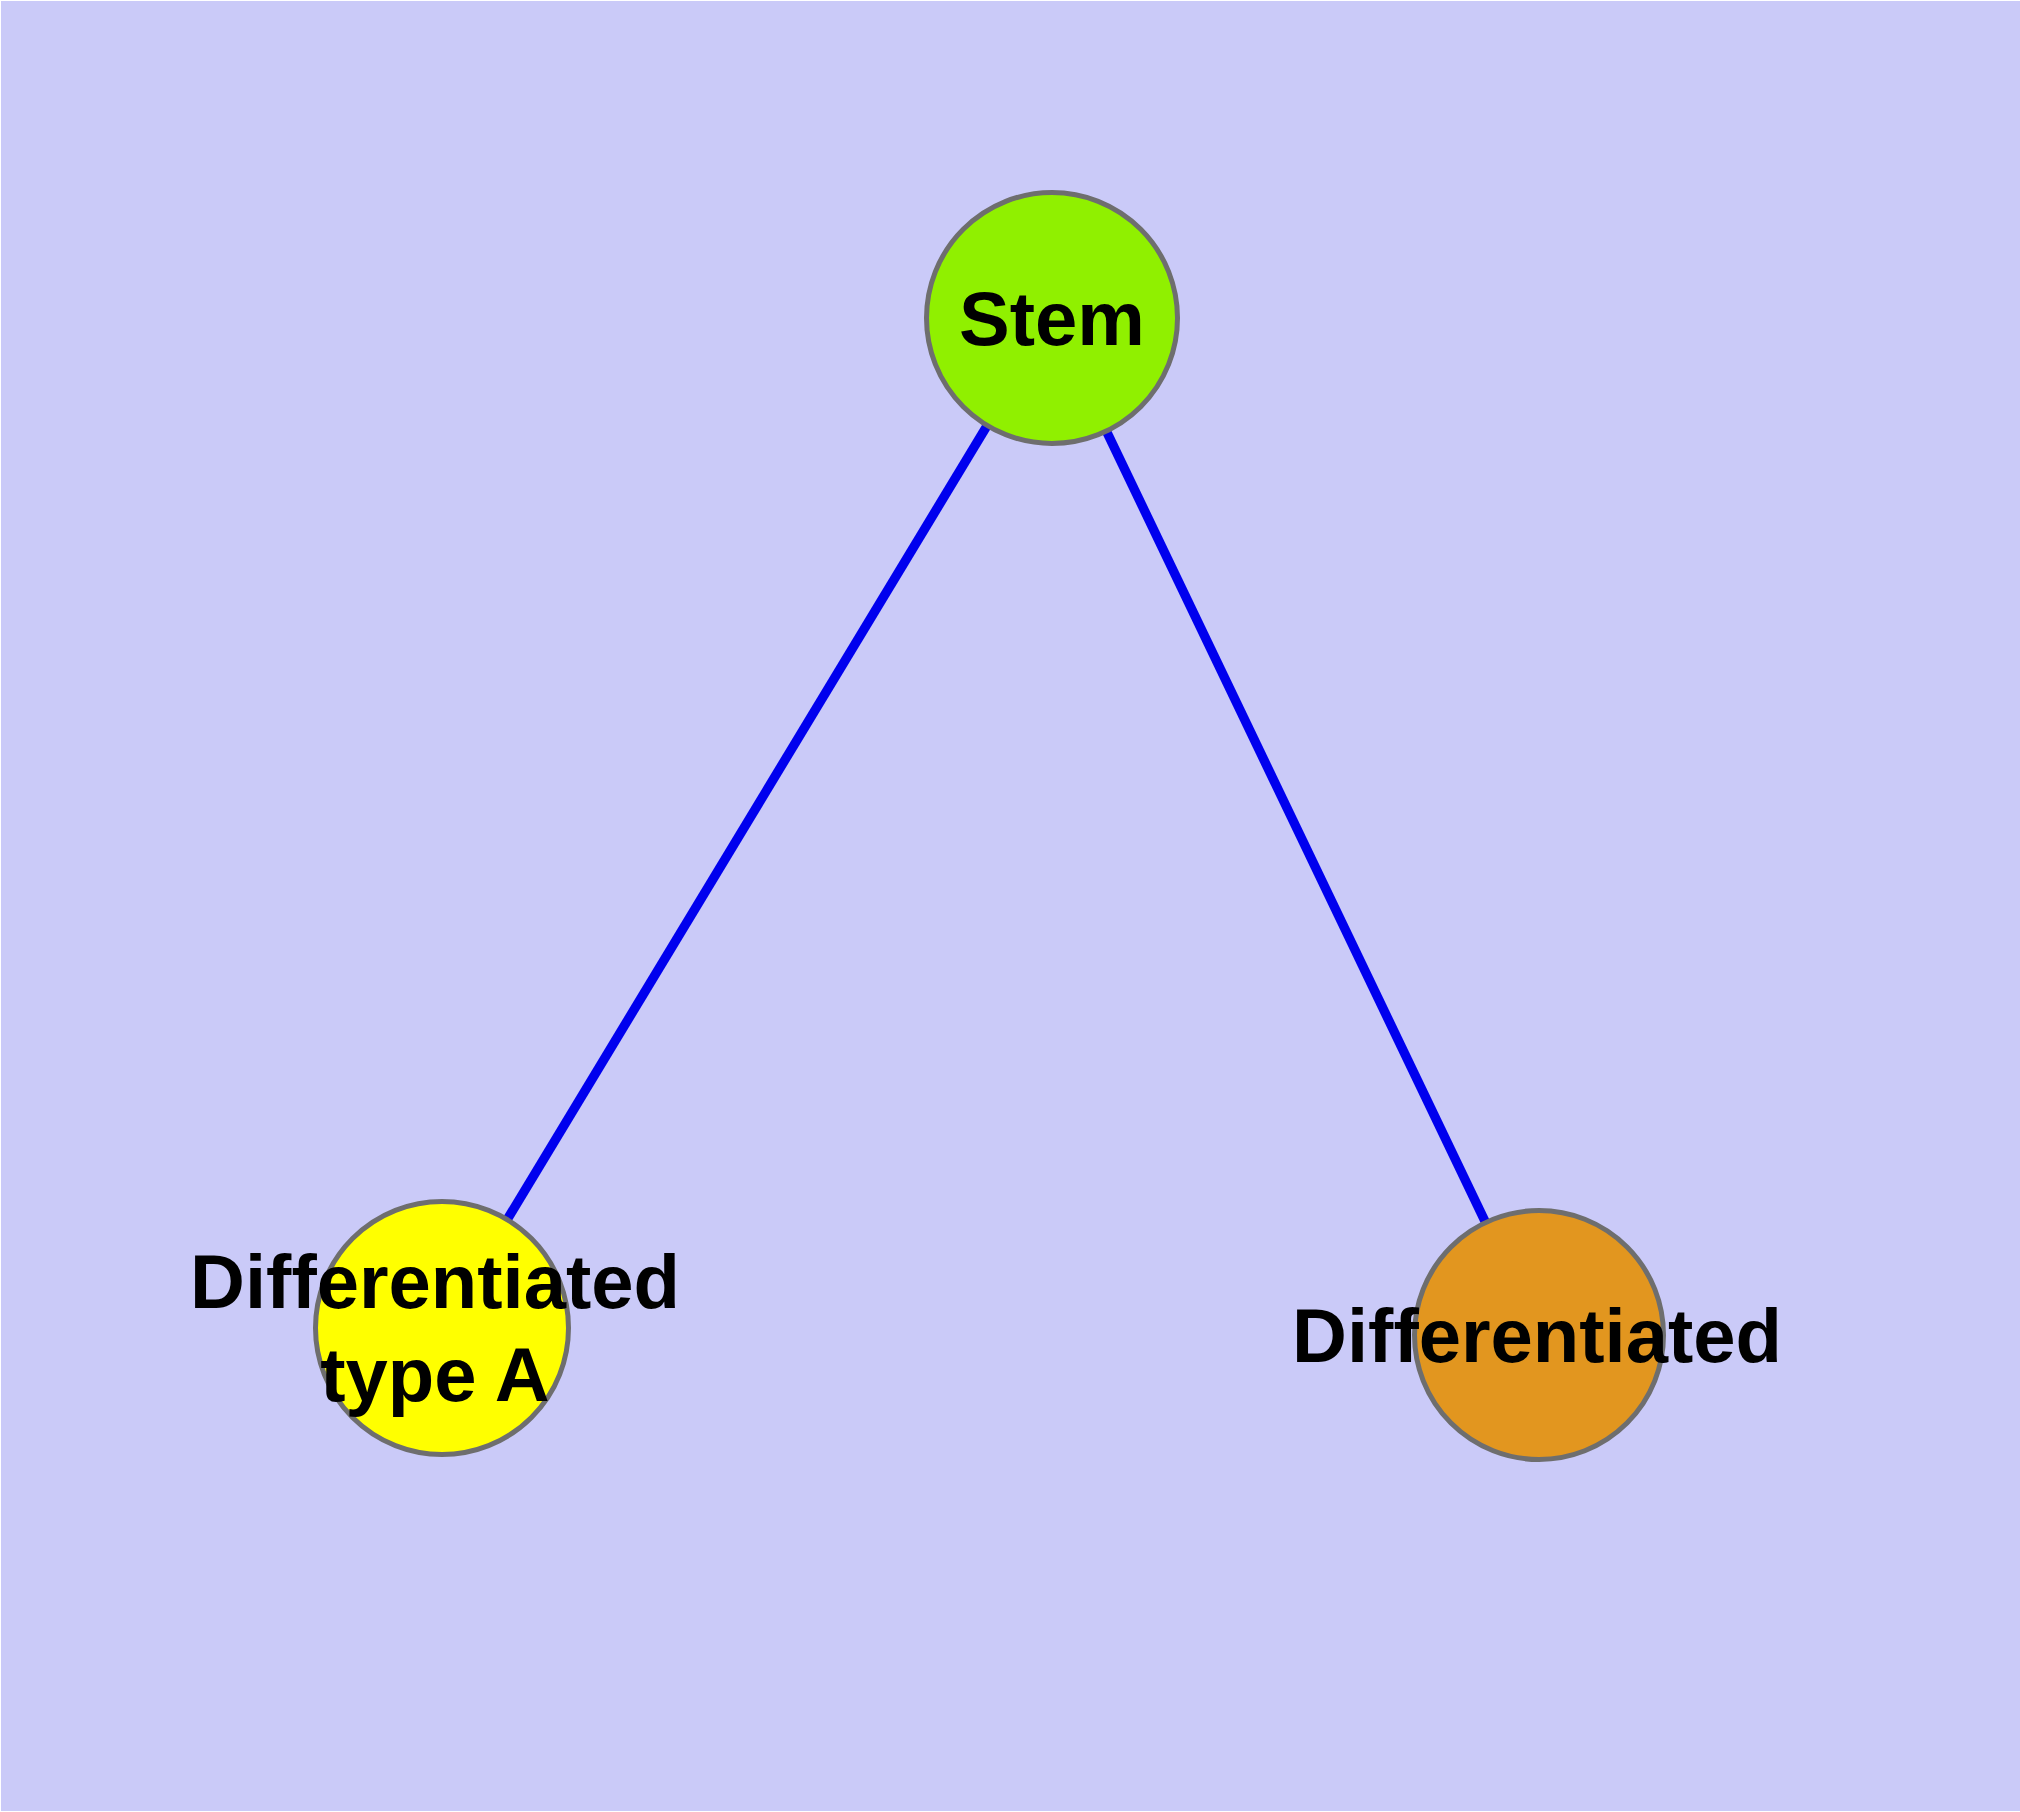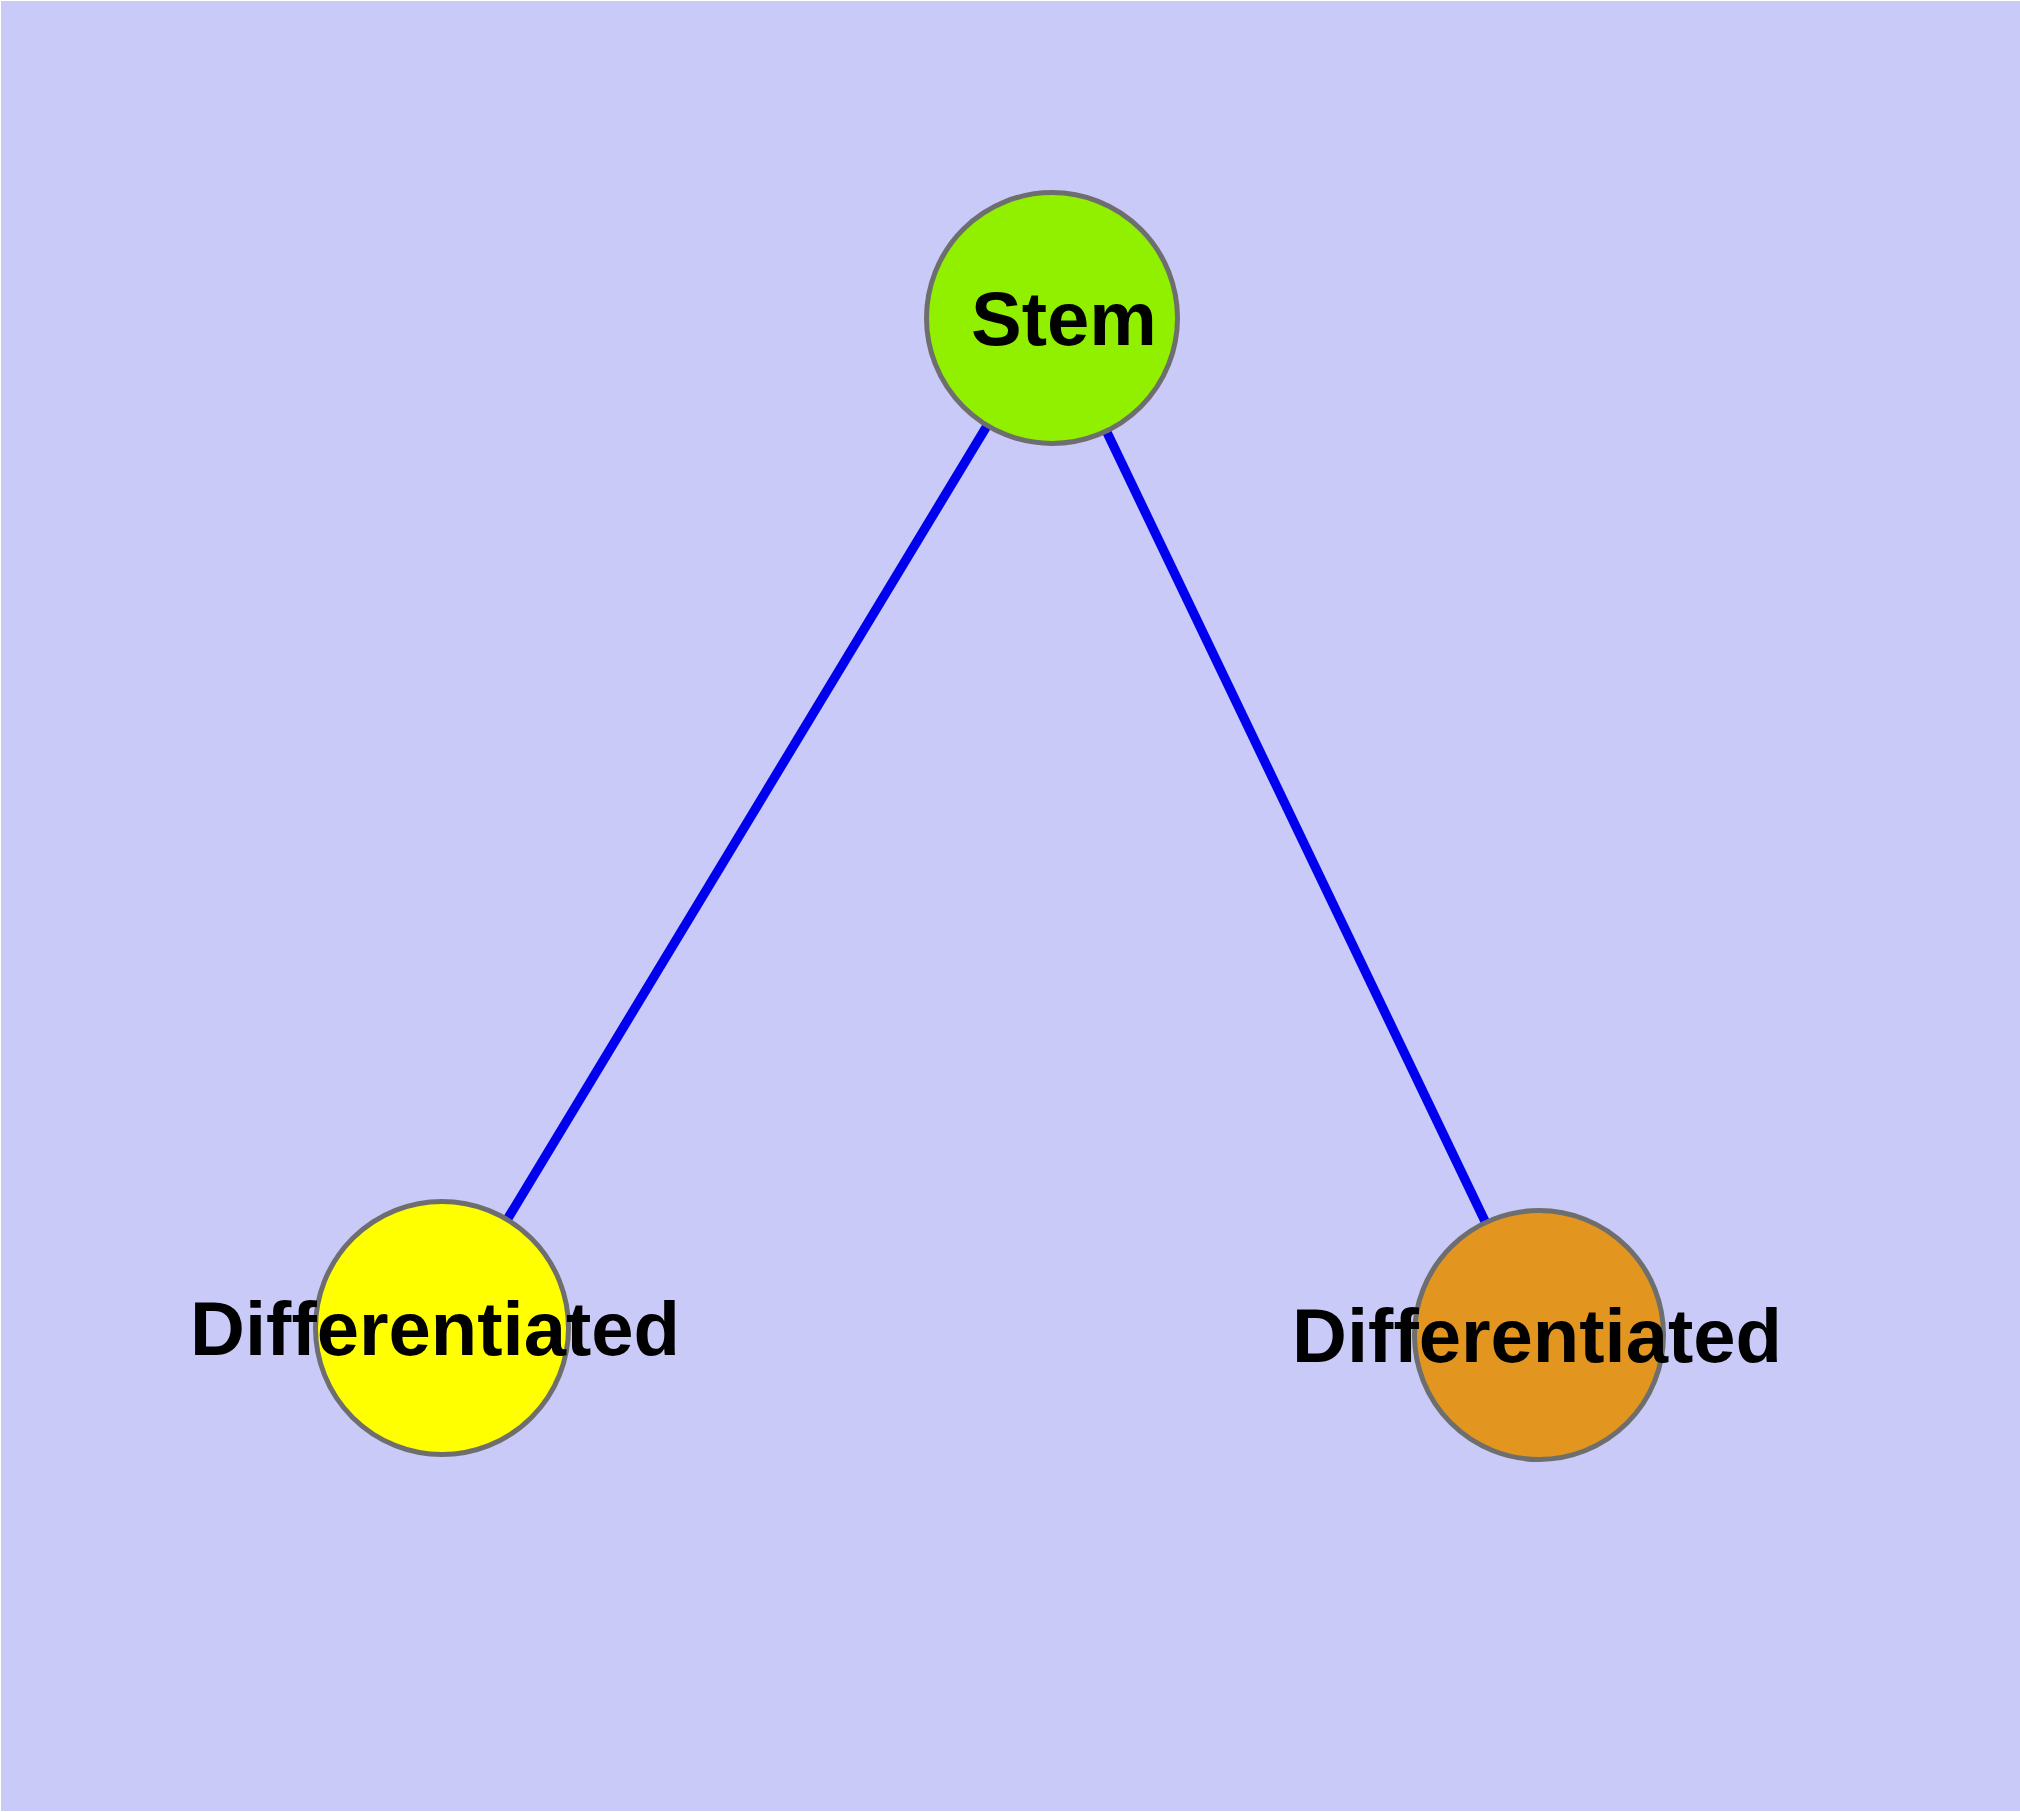--- a/index.html
+++ b/index.html
@@ -64,21 +64,21 @@
     color: #000000;
     font-weight: bold;
     font-size: 76px;
     line-height: 93px;
     text-align: center;
     white-space: nowrap;
   }
   .node-label .line {
     display: block;
   }
-  .label-stem   { left: 1051px; top: 317px; margin-left: 12px;  }
+  .label-stem   { left: 1051px; top: 317px;  }
   .label-type-a { left: 434px;  top: 1327px; }
   .label-type-b { left: 1536px; top: 1334px; }
 </style>
 </head>
 <body>
 
 <div class="canvas">
 
   <svg class="edges" viewBox="0 0 2384 2138" xmlns="http://www.w3.org/2000/svg">
     <line x1="1240" y1="374" x2="520" y2="1565"></line>
@@ -88,20 +88,21 @@
   <div class="node node-stem"></div>
   <div class="node node-type-a"></div>
   <div class="node node-type-b"></div>
 
   <div class="node-label label-stem">
     <span class="line">Stem</span>
   </div>
 
   <div class="node-label label-type-a">
     <span class="line">Differentiated</span>
+    <span class="line">type A</span>
   </div>
 
   <div class="node-label label-type-b">
     <span class="line">Differentiated</span>
   </div>
 
 </div>
 
 
 </body></html>

